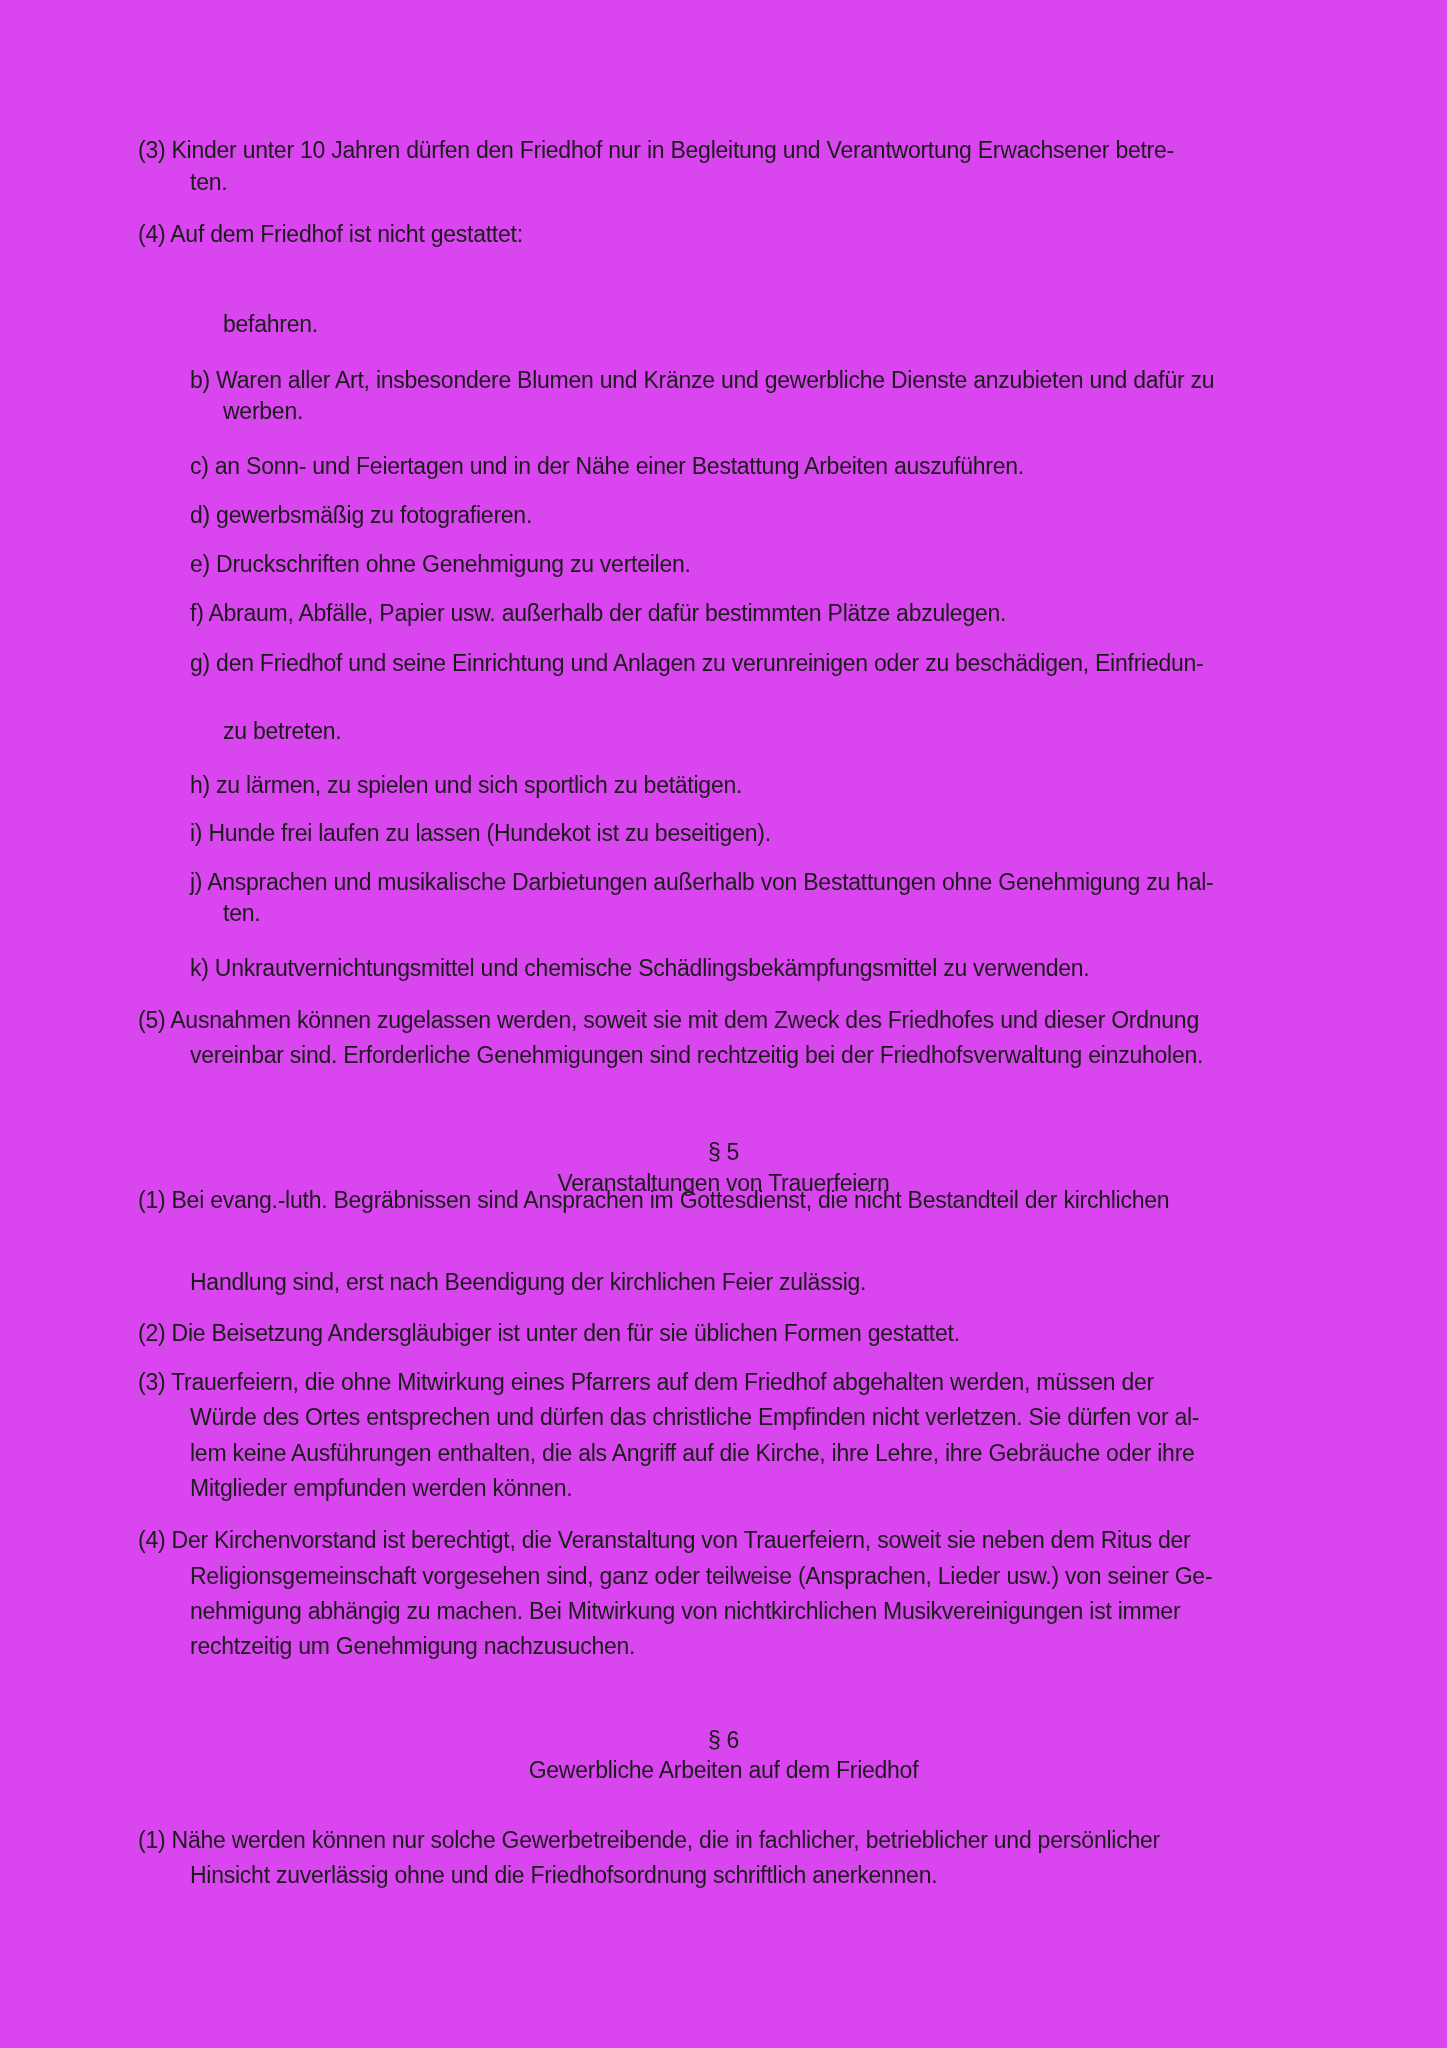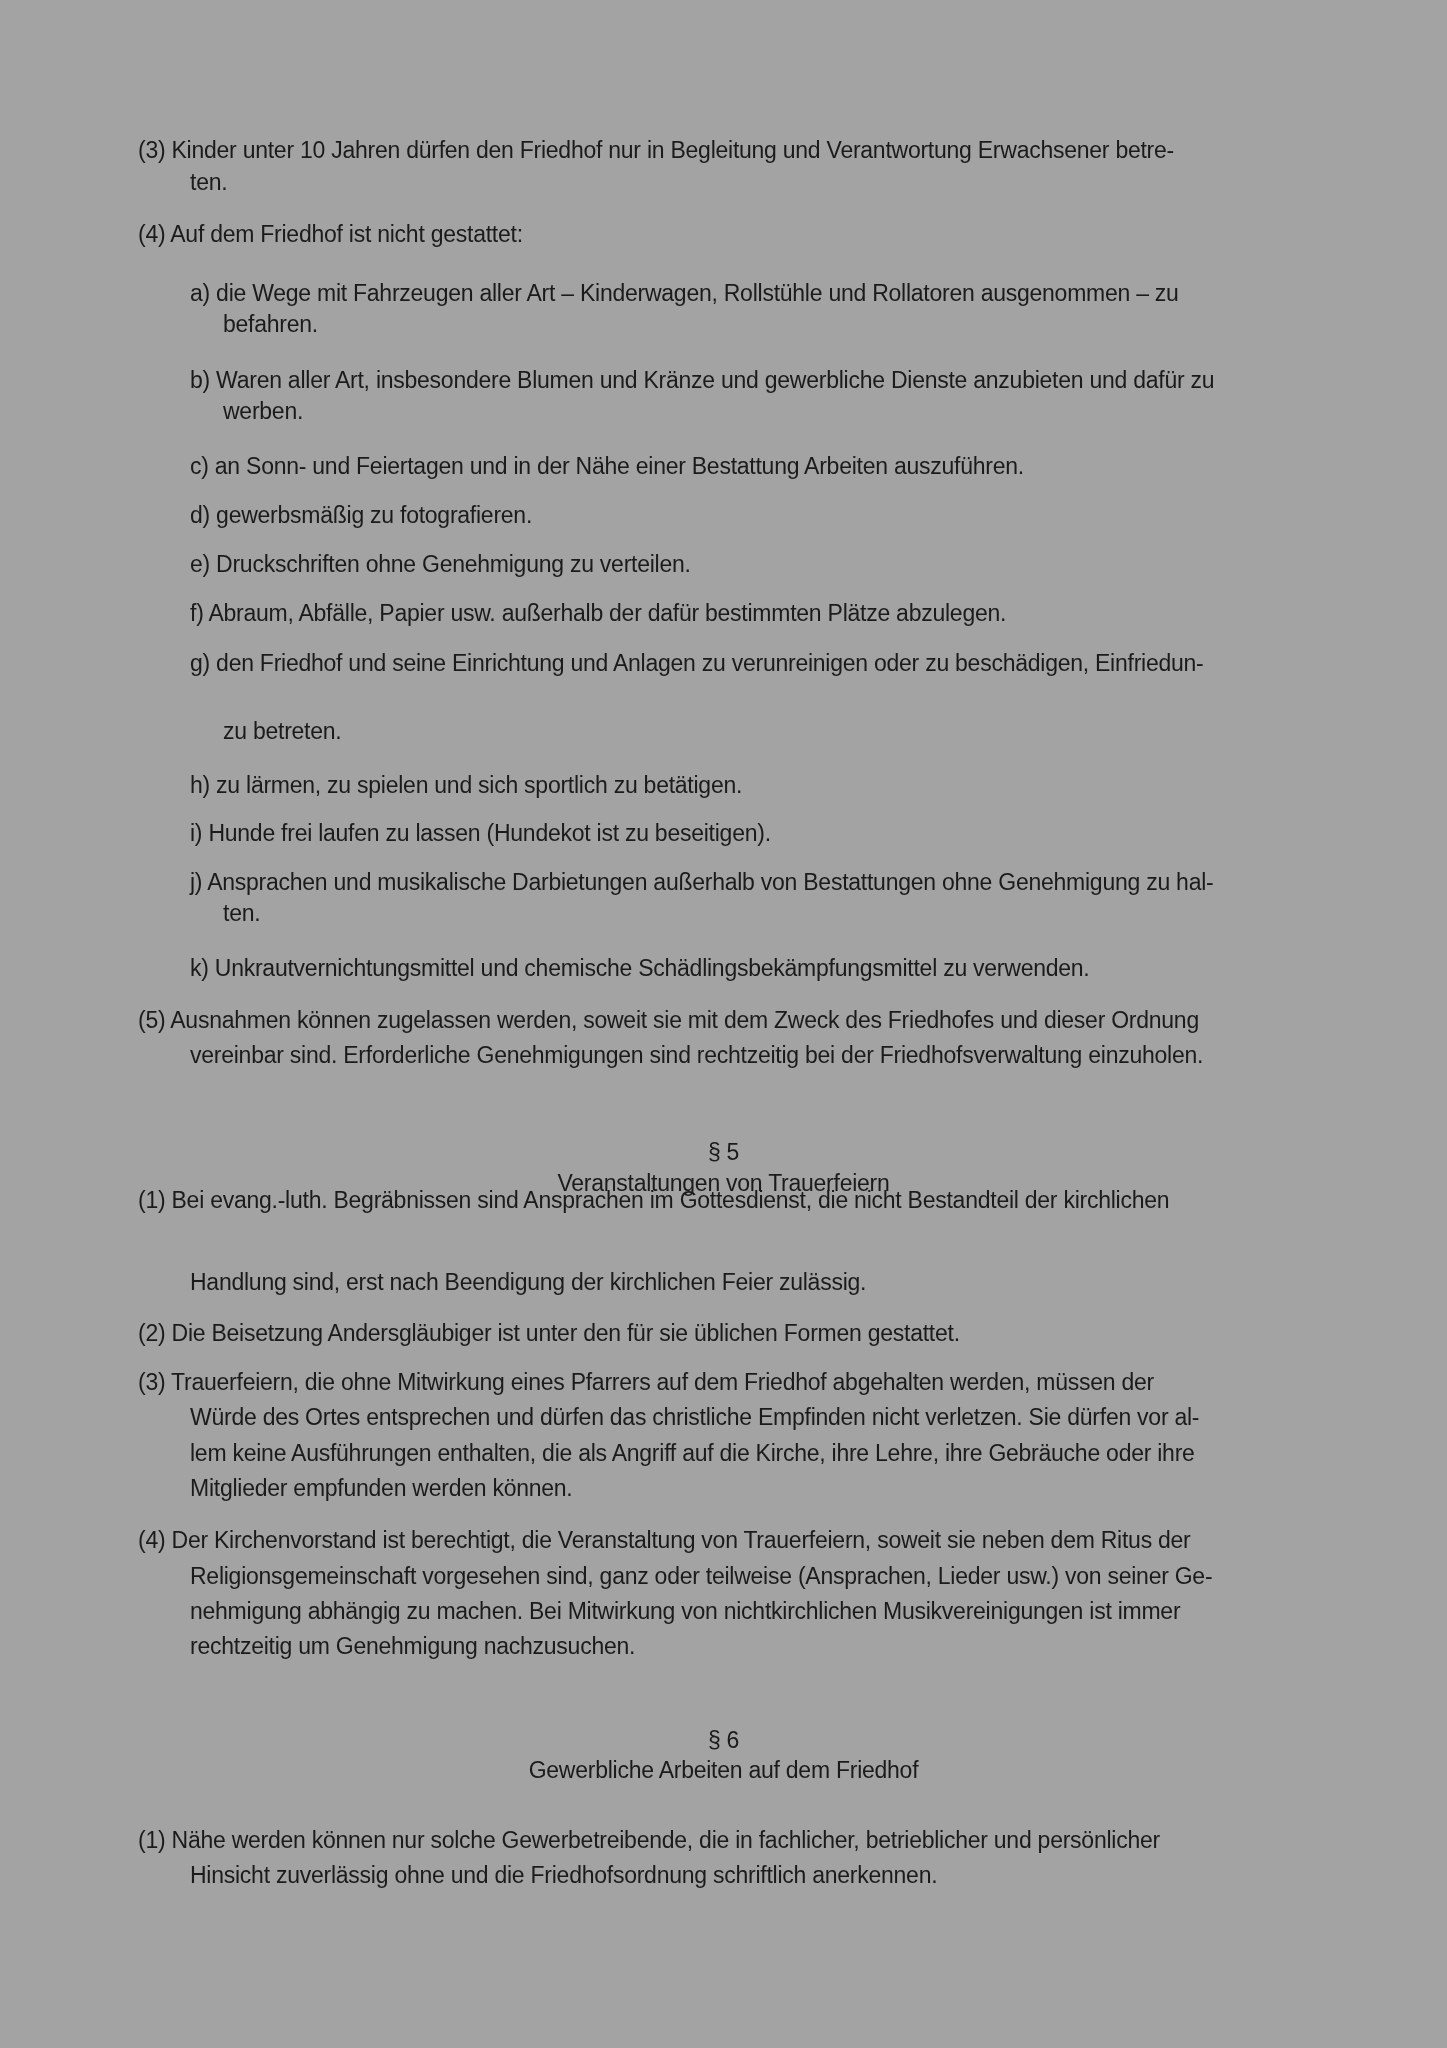--- a/index.html
+++ b/index.html
@@ -1,36 +1,35 @@
 <!DOCTYPE html>
 <html><head>
 <meta charset="utf-8">
 <style>
   html, body { margin: 0; padding: 0; background: #ffffff; }
   body { width: 1447px; height: 2048px; position: relative; overflow: hidden; }
-  .page { position: absolute; left: 0; top: 0; width: 1447px; height: 2048px; background: #a3a3a3; color: #1b1b1b;
+  .page { position: absolute; left: 0; top: 0; width: 1447px; height: 2048px; background: #d946ef; color: #1b1b1b;
           font-family: "Liberation Sans", sans-serif; font-size: 23px; }
   .ln { position: absolute; white-space: nowrap; line-height: 30px; letter-spacing: -0.25px; }
   .l0 { left: 138px; }
   .c0 { left: 190px; }
   .l1 { left: 190px; }
   .c1 { left: 223px; }
   .ctr { left: 0; width: 1447px; text-align: center; }
 </style>
 </head>
 <body>
 
 <div class="page">
 
   <div class="ln l0" style="top:135px"><span>(3)</span> <span>Kinder unter 10 Jahren dürfen den Friedhof nur in Begleitung und Verantwortung Erwachsener betre-</span></div>
   <div class="ln c0" style="top:167px">ten.</div>
 
   <div class="ln l0" style="top:219px"><span>(4)</span> <span>Auf dem Friedhof ist nicht gestattet:</span></div>
 
-  <div class="ln l1" style="top:278px"><span>a)</span> <span>die Wege mit Fahrzeugen aller Art – Kinderwagen, Rollstühle und Rollatoren ausgenommen – zu</span></div>
   <div class="ln c1" style="top:309px">befahren.</div>
 
   <div class="ln l1" style="top:365px"><span>b)</span> <span>Waren aller Art, insbesondere Blumen und Kränze und gewerbliche Dienste anzubieten und dafür zu</span></div>
   <div class="ln c1" style="top:396px">werben.</div>
 
   <div class="ln l1" style="top:451px"><span>c)</span> <span>an Sonn- und Feiertagen und in der Nähe einer Bestattung Arbeiten auszuführen.</span></div>
 
   <div class="ln l1" style="top:500px"><span>d)</span> <span>gewerbsmäßig zu fotografieren.</span></div>
 
   <div class="ln l1" style="top:549px"><span>e)</span> <span>Druckschriften ohne Genehmigung zu verteilen.</span></div>

